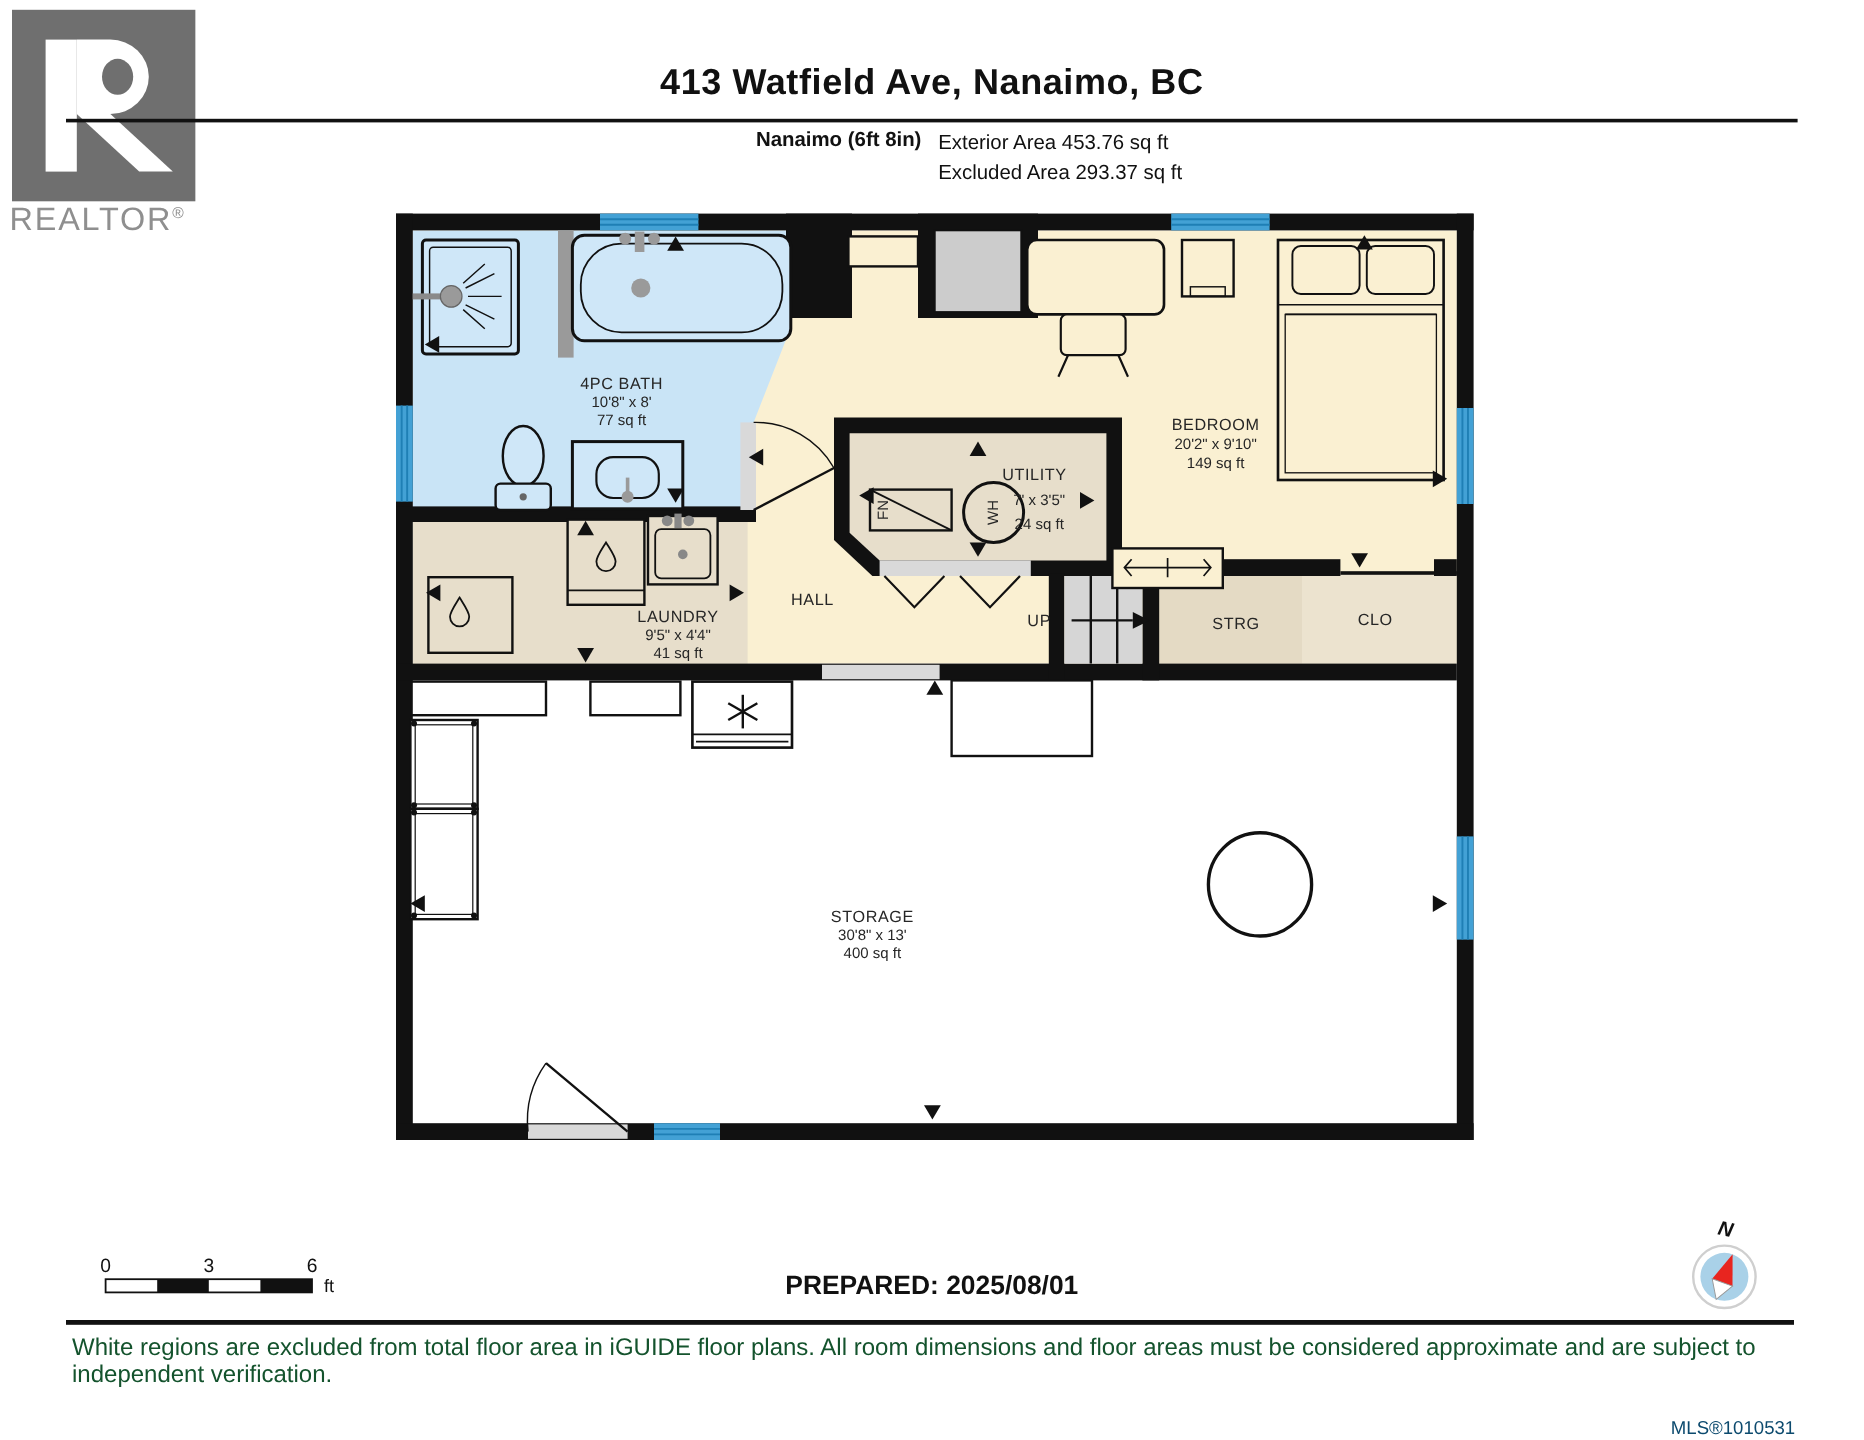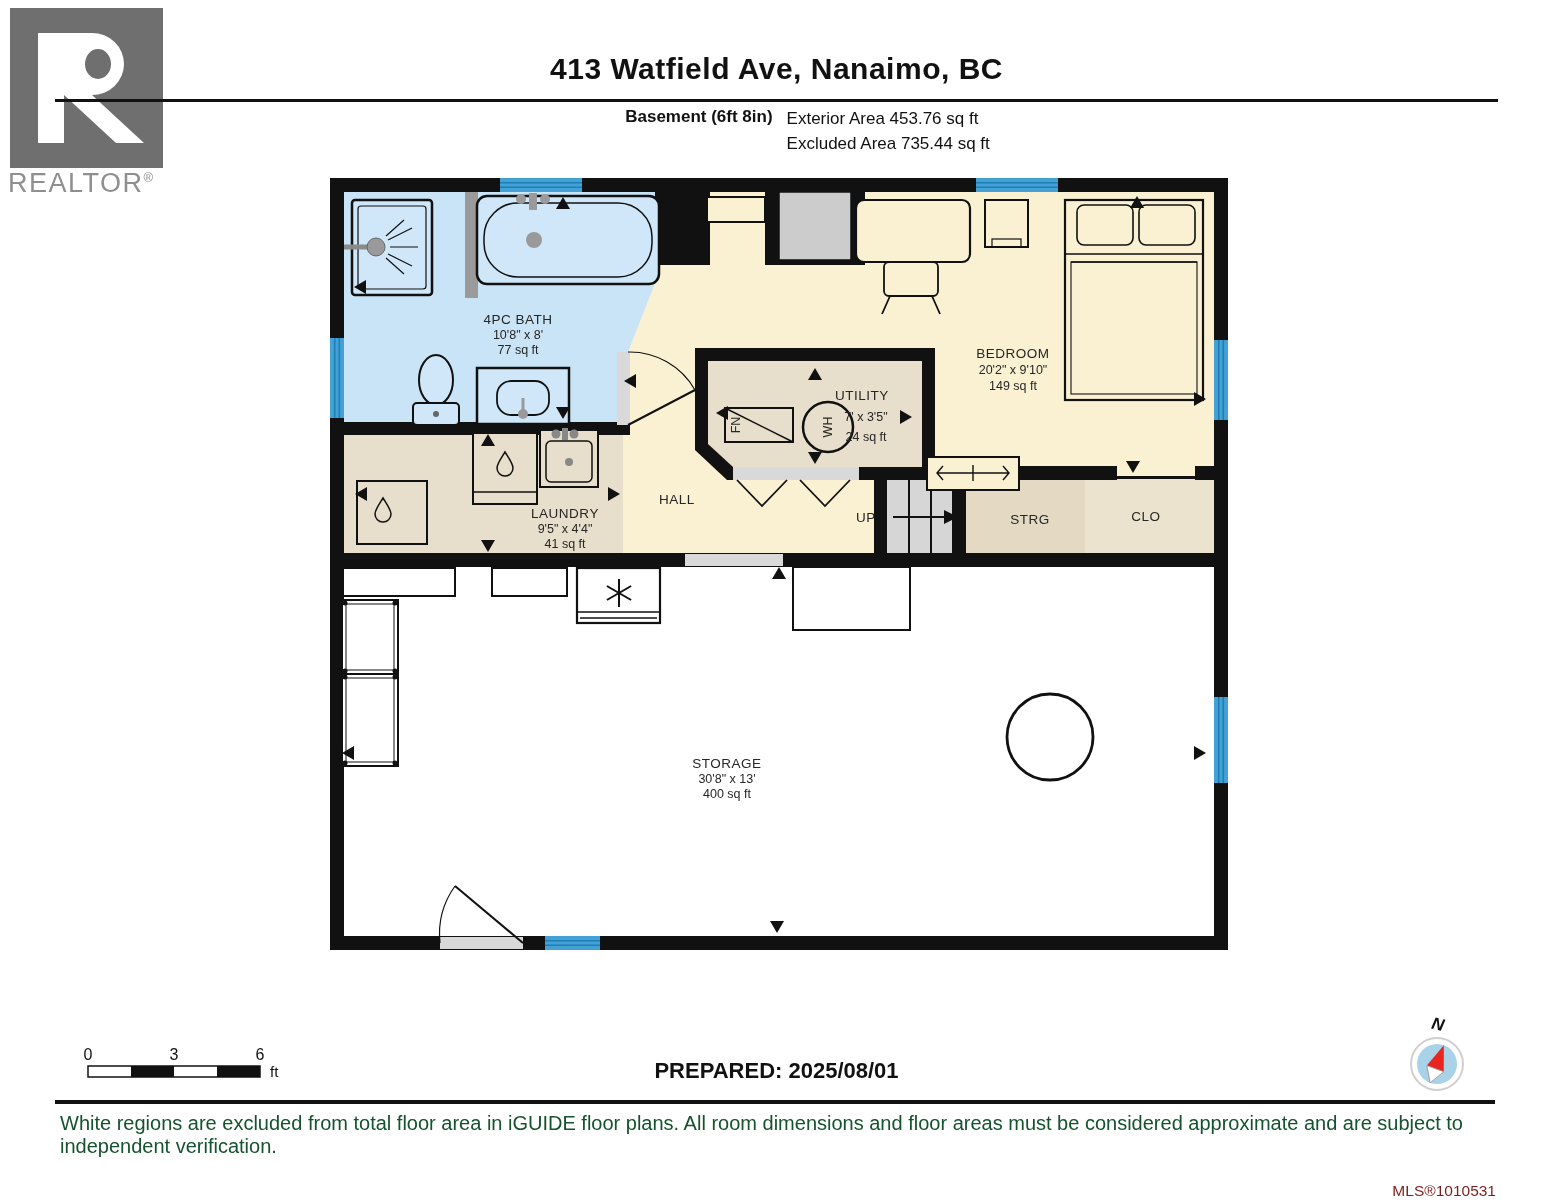--- a/index.html
+++ b/index.html
@@ -9,21 +9,21 @@
   .title{top:52px;left:0;width:100%;text-align:center;font-size:30px;font-weight:bold;letter-spacing:.5px;}
   .rule1{top:99px;left:55px;width:1443px;height:3px;background:#111;}
   .rule2{top:1100px;left:55px;width:1440px;height:4px;background:#111;}
   .subtitle{top:106px;left:0;right:0;display:flex;justify-content:center;gap:14px;transform:translateX(31px);font-size:17px;}
   .floor-label{font-weight:bold;white-space:nowrap;padding-top:1px;}
   .areas div{line-height:25px;white-space:nowrap;}
   .realtor-word{top:168px;left:8px;font-size:27px;letter-spacing:1.5px;color:#8f8f8f;font-weight:400;}
   .realtor-word sup{font-size:13px;}
   .prepared{top:1058px;left:0;width:100%;text-align:center;font-size:22px;font-weight:700;}
   .disclaimer{top:1112px;left:60px;font-size:20px;color:#14532d;}
-  .mls{top:1182px;right:57px;font-size:15.5px;color:#7f1d1d;text-align:center;}
+  .mls{top:1182px;right:57px;font-size:15.5px;color:#0c4a6e;text-align:center;}
   svg text{font-family:"Liberation Sans",sans-serif;}
   .room-name{font-size:13.5px;letter-spacing:.5px;fill:#262626;}
   .room-dim{font-size:12.5px;fill:#262626;}
 </style>
 </head>
 <body>
 
 <div class="page">
 
   <svg class="abs" style="left:10px;top:8px" width="153" height="160" viewBox="0 0 153 160">
@@ -33,24 +33,24 @@
     <ellipse cx="88" cy="56" rx="13" ry="15" fill="#6f6f6f"></ellipse>
     <polygon points="54,87 82,87 134,135 106,135" fill="#fff"></polygon>
   </svg>
   <div class="abs realtor-word">
     <span>REALTOR</span><sup>®</sup>
   </div>
 
   <div class="abs title">413 Watfield Ave, Nanaimo, BC</div>
   <div class="abs rule1"></div>
   <div class="abs subtitle">
-    <div class="floor-label">Basement (6ft 8in)</div>
+    <div class="floor-label">Nanaimo (6ft 8in)</div>
     <div class="areas">
       <div>Exterior Area 453.76 sq ft</div>
-      <div>Excluded Area 735.44 sq ft</div>
+      <div>Excluded Area 293.37 sq ft</div>
     </div>
   </div>
 
   <svg class="abs" style="left:330px;top:175px" width="900" height="780" viewBox="330 175 900 780">
 
     <g>
       <rect x="344" y="192" width="870" height="361" fill="#faf0d2"></rect>
       <rect x="344" y="567" width="870" height="369" fill="#ffffff"></rect>
       <rect x="344" y="435" width="279" height="118" fill="#e7decb"></rect>
       <rect x="966" y="480" width="119" height="73" fill="#e4dac4"></rect>

